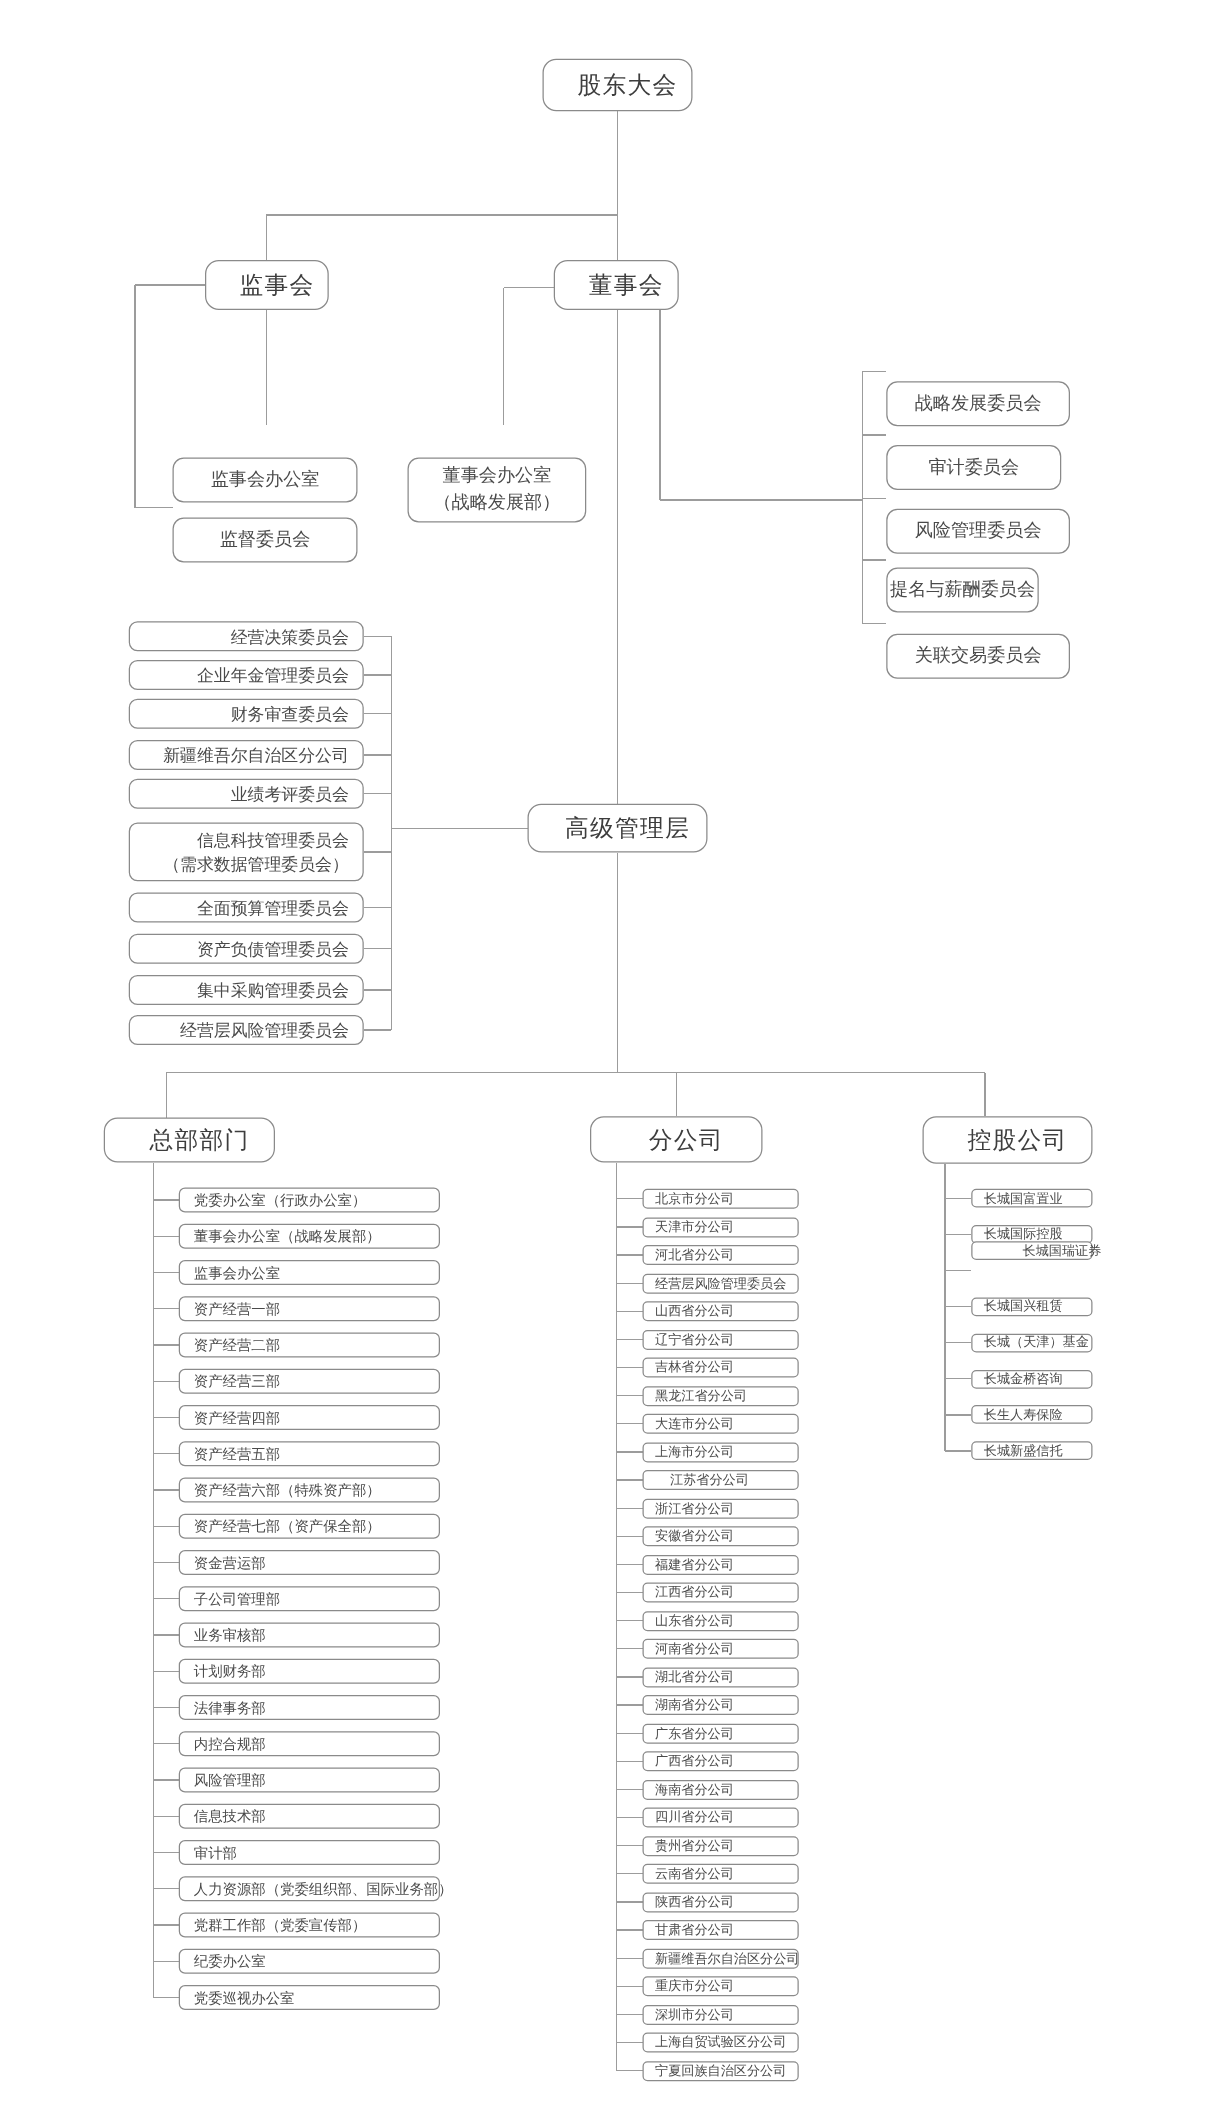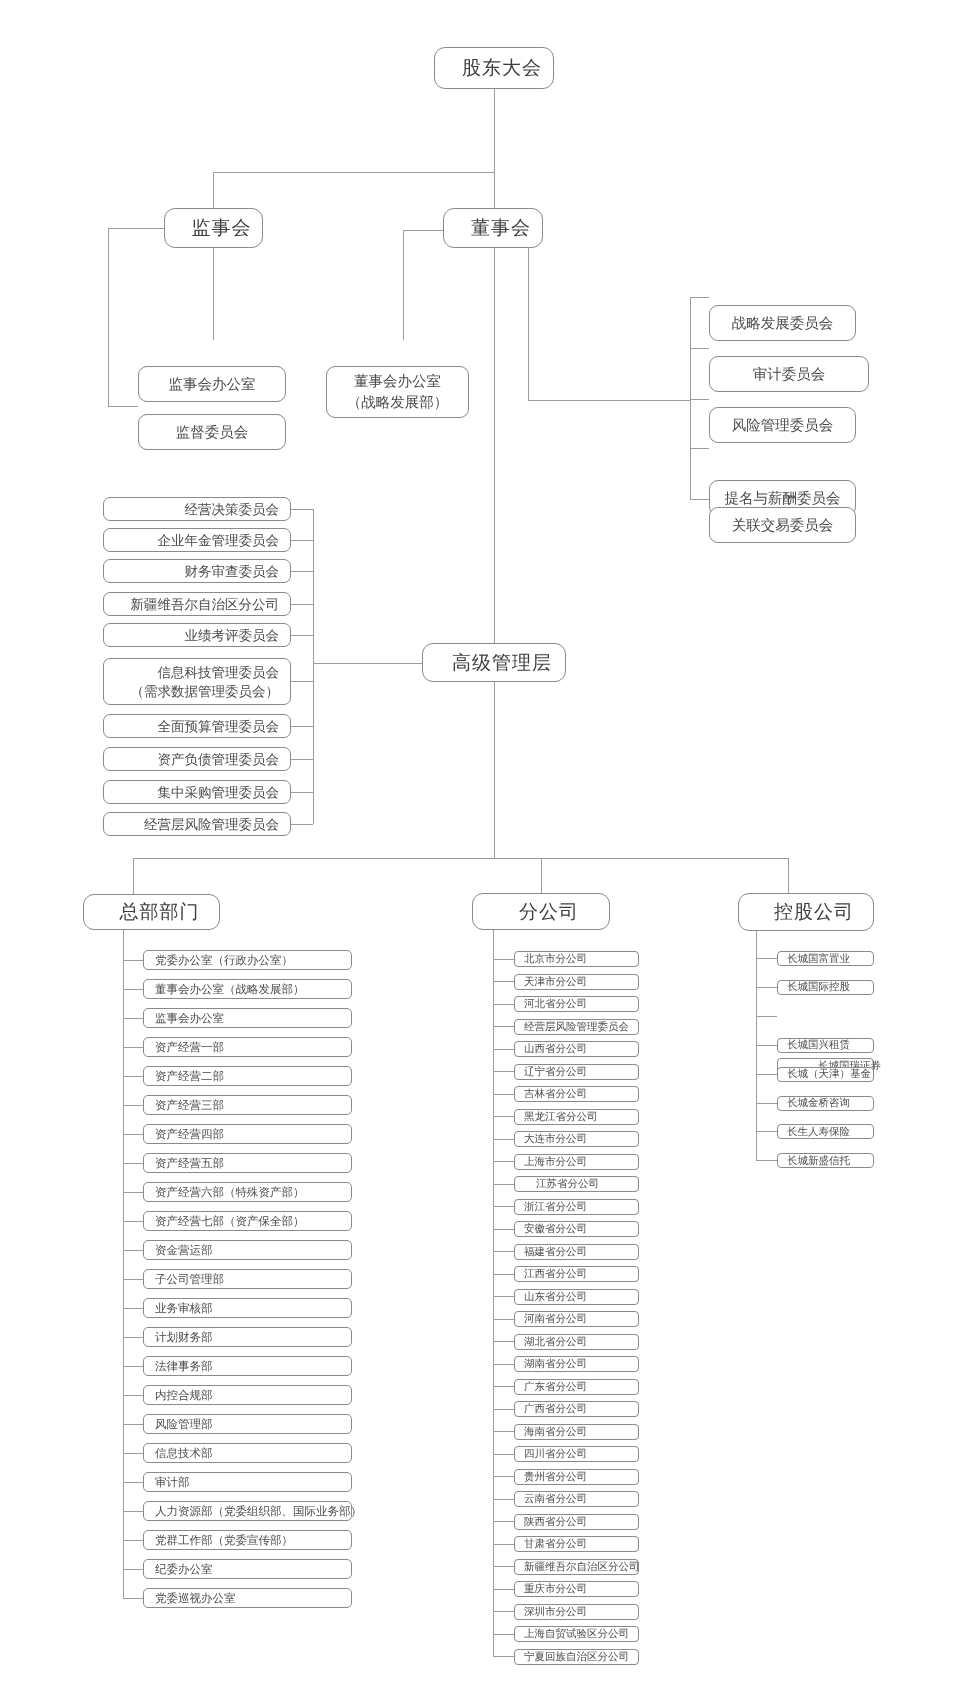--- a/index.html
+++ b/index.html
@@ -126,23 +126,23 @@
 <div class="node lg" style="left: 434px; top: 47px; width: 120px; height: 42px;">股东大会</div>
     <div class="node lg" style="left: 164px; top: 208px; width: 99px; height: 40px;">监事会</div>
     <div class="node lg" style="left: 443px; top: 208px; width: 100px; height: 40px;">董事会</div>
     <div class="node md" style="left: 138px; top: 340px; width: 148px; height: 36px;">监事会办公室</div>
     <div class="node md" style="left: 138px; top: 388px; width: 148px; height: 36px;">监督委员会</div>
     <div class="node md" style="left: 326px; top: 340px; width: 143px; height: 52px;">
       <div>董事会办公室</div>
       <div>（战略发展部）</div>
     </div>
     <div class="node md" style="left: 709px; top: 279px; width: 147px; height: 36px;">战略发展委员会</div>
-    <div class="node md" style="left: 709px; top: 330px; width: 160px; height: 36px;">审计委员会</div>
+    <div class="node md" style="left: 709px; top: 330px; width: 140px; height: 36px;">审计委员会</div>
     <div class="node md" style="left: 709px; top: 381px; width: 147px; height: 36px;">风险管理委员会</div>
-    <div class="node md" style="left: 709px; top: 454px; width: 147px; height: 36px;">提名与薪酬委员会</div>
+    <div class="node md" style="left: 709px; top: 428px; width: 122px; height: 36px;">提名与薪酬委员会</div>
     <div class="node md" style="left: 709px; top: 481px; width: 147px; height: 36px;">关联交易委员会</div>
     <div class="node lg" style="left: 422px; top: 643px; width: 144px; height: 39px;">高级管理层</div>
     <div class="node sm right-al" style="left: 103px; top: 497px; width: 188px; height: 24px;">经营决策委员会</div>
     <div class="node sm right-al" style="left: 103px; top: 528px; width: 188px; height: 24px;">企业年金管理委员会</div>
     <div class="node sm right-al" style="left: 103px; top: 559px; width: 188px; height: 24px;">财务审查委员会</div>
     <div class="node sm right-al" style="left: 103px; top: 592px; width: 188px; height: 24px;">新疆维吾尔自治区分公司</div>
     <div class="node sm right-al" style="left: 103px; top: 623px; width: 188px; height: 24px;">业绩考评委员会</div>
     <div class="node sm right-al" style="left: 103px; top: 658px; width: 188px; height: 47px;">
       <div>信息科技管理委员会</div>
       <div>（需求数据管理委员会）</div>
@@ -204,19 +204,19 @@
     <div class="node item small" style="left: 514px; top: 1491px; width: 125px; height: 16px;">云南省分公司</div>
     <div class="node item small" style="left: 514px; top: 1513.5px; width: 125px; height: 16px;">陕西省分公司</div>
     <div class="node item small" style="left: 514px; top: 1536px; width: 125px; height: 16px;">甘肃省分公司</div>
     <div class="node item small" style="left: 514px; top: 1558.5px; width: 125px; height: 16px;">新疆维吾尔自治区分公司</div>
     <div class="node item small" style="left: 514px; top: 1581px; width: 125px; height: 16px;">重庆市分公司</div>
     <div class="node item small" style="left: 514px; top: 1603.5px; width: 125px; height: 16px;">深圳市分公司</div>
     <div class="node item small" style="left: 514px; top: 1626px; width: 125px; height: 16px;">上海自贸试验区分公司</div>
     <div class="node item small" style="left: 514px; top: 1648.5px; width: 125px; height: 16px;">宁夏回族自治区分公司</div>
     <div class="node item small" style="left: 777px; top: 951px; width: 97px; height: 15px;">长城国富置业</div>
     <div class="node item small" style="left: 777px; top: 979.9px; width: 97px; height: 15px;">长城国际控股</div>
-    <div class="node item small" style="left: 777px; top: 1058px; width: 97px; height: 15px; padding-left: 40px;">长城国瑞证券</div>
+    <div class="node item small" style="left: 777px; top: 993px; width: 97px; height: 15px; padding-left: 40px;">长城国瑞证券</div>
     <div class="node item small" style="left: 777px; top: 1037.7px; width: 97px; height: 15px;">长城国兴租赁</div>
     <div class="node item small" style="left: 777px; top: 1066.6px; width: 97px; height: 15px;">长城（天津）基金</div>
     <div class="node item small" style="left: 777px; top: 1095.5px; width: 97px; height: 15px;">长城金桥咨询</div>
     <div class="node item small" style="left: 777px; top: 1124.4px; width: 97px; height: 15px;">长生人寿保险</div>
     <div class="node item small" style="left: 777px; top: 1153.3px; width: 97px; height: 15px;">长城新盛信托</div>
   </div>
 
 </body></html>

